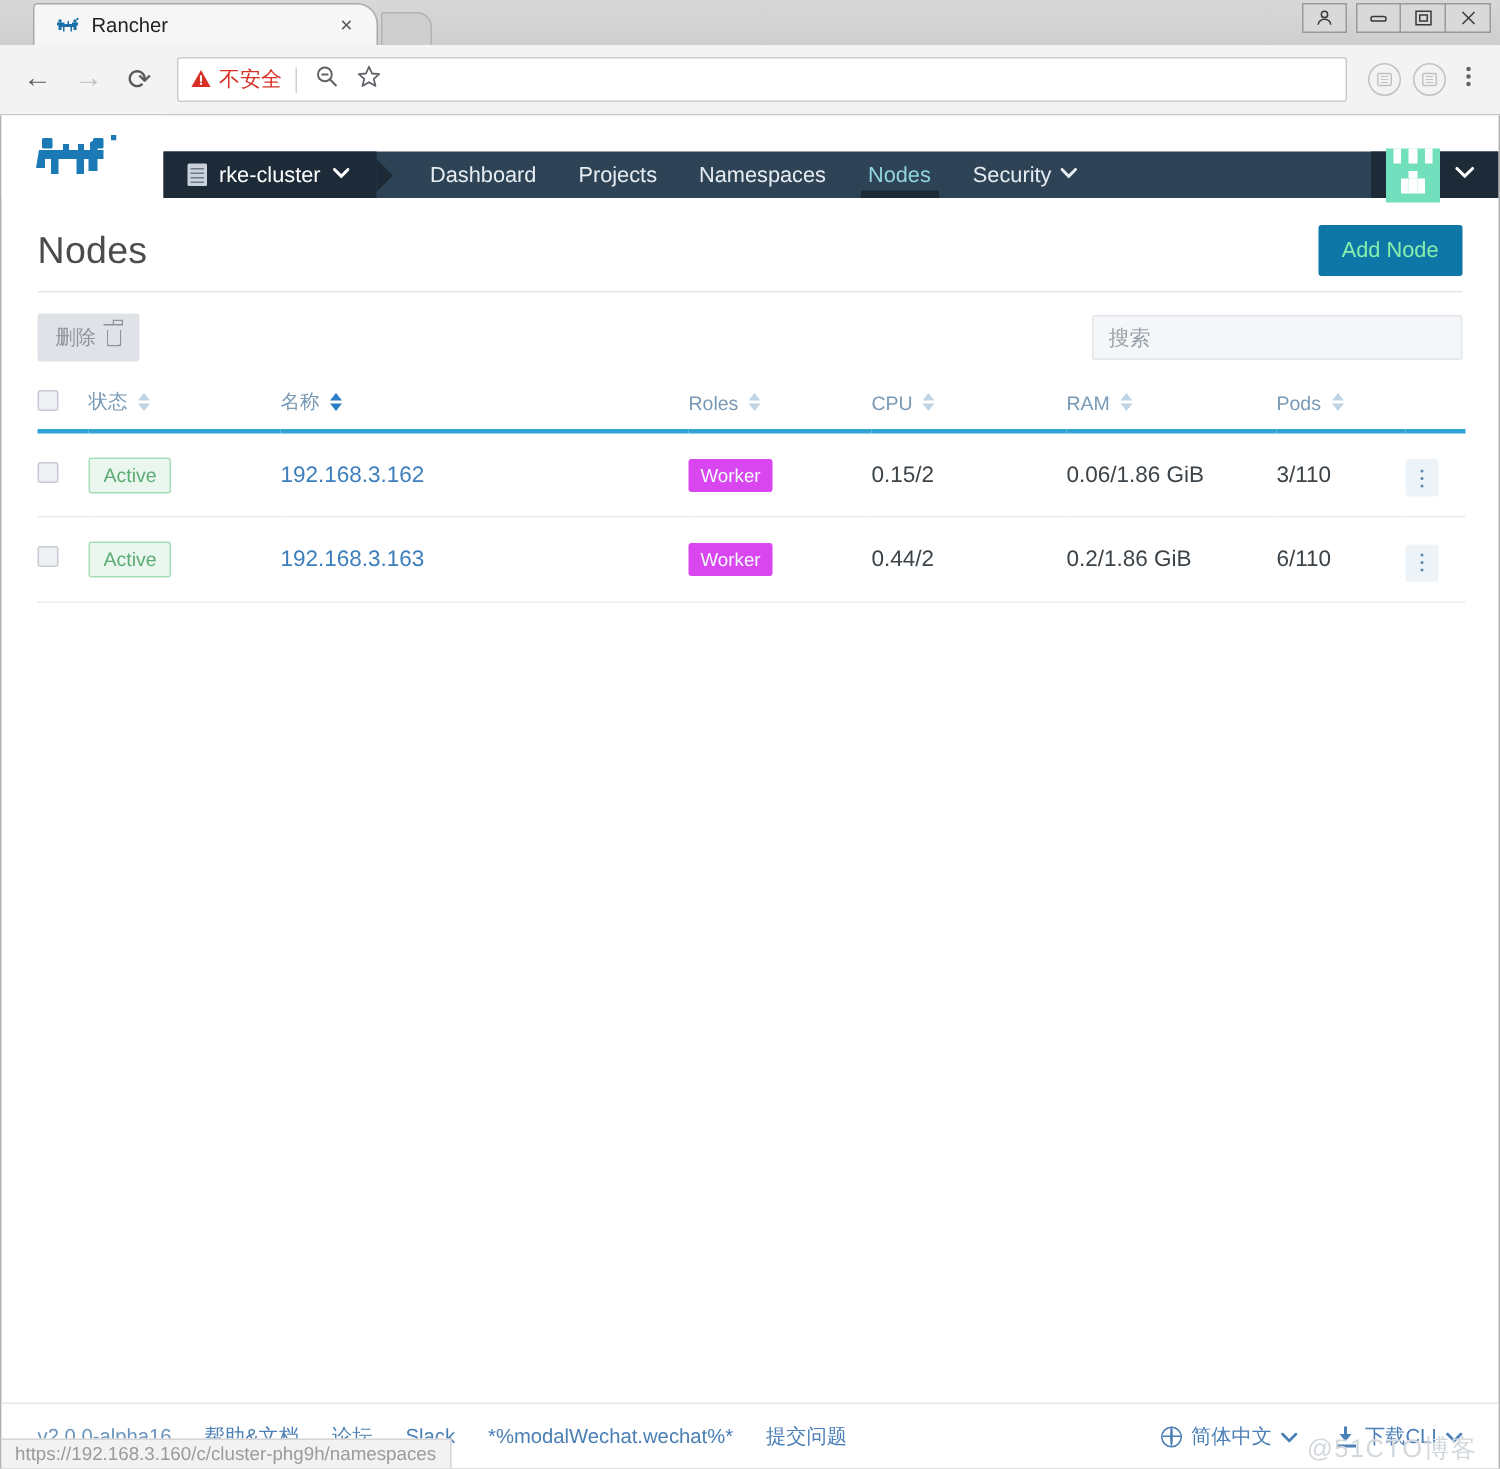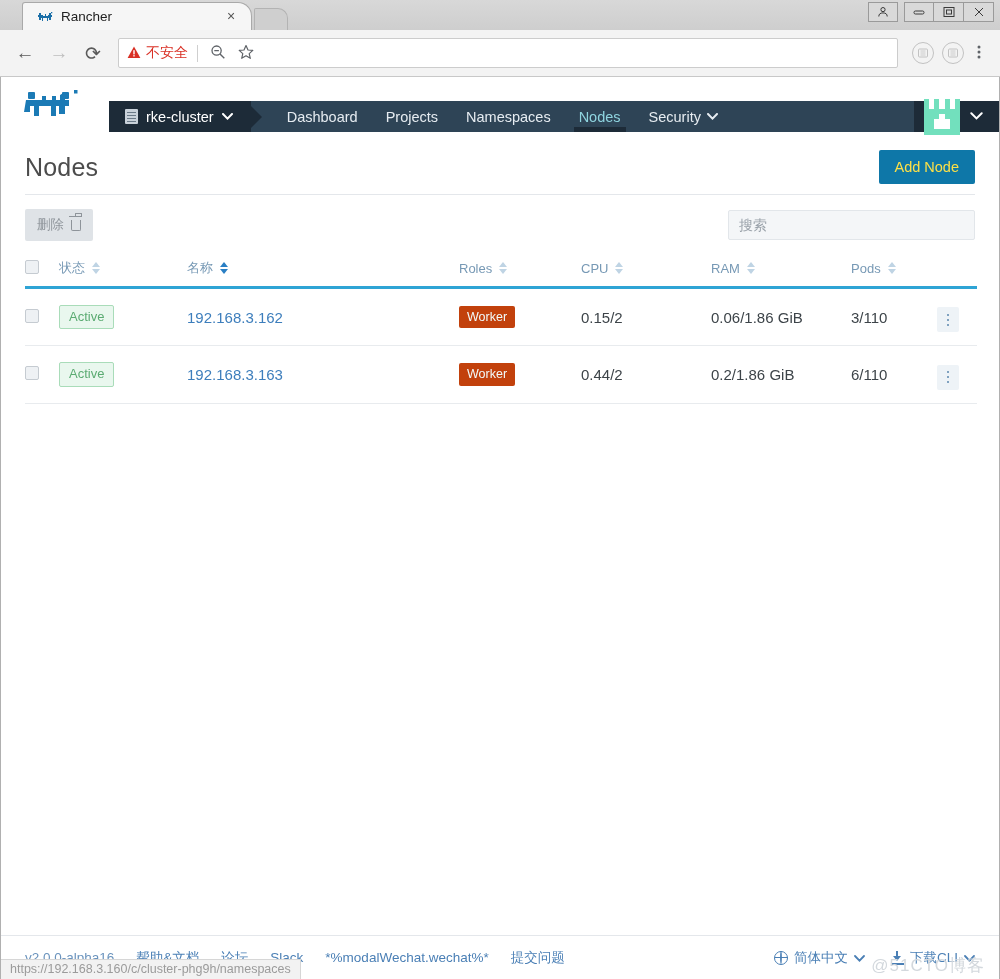--- a/index.html
+++ b/index.html
@@ -219,21 +219,21 @@
   }
   .page-title {
     font-size: 25px;
     font-weight: 400;
     color: #4c4c4c;
     letter-spacing: 0.2px;
   }
   .head-spacer { flex: 1; }
   .btn-primary {
     background: #0e77a8;
-    color: #fde047;
+    color: #86efac;
     border: none;
     font-size: 14.5px;
     padding: 9px 16px;
     border-radius: 2px;
     font-family: inherit;
   }
   .rule { height: 1px; background: #e4e7eb; }
 
   .table-toolbar {
     display: flex; align-items: center;
@@ -337,21 +337,21 @@
   .node-link {
     color: #3d7ebc;
     font-size: 15px;
     text-decoration: none;
   }
   .badge-role {
     display: inline-block;
     padding: 3px 8px;
     font-size: 12.5px;
     color: #f2fbfb;
-    background: #c2410c;
+    background: #d946ef;
     border-radius: 2px;
     line-height: 1.3;
   }
   .row-menu {
     width: 22px; height: 25px;
     background: #eef3f7;
     border-radius: 2px;
     display: inline-flex; align-items: center; justify-content: center;
     color: #5b87ae;
     font-size: 14px;

